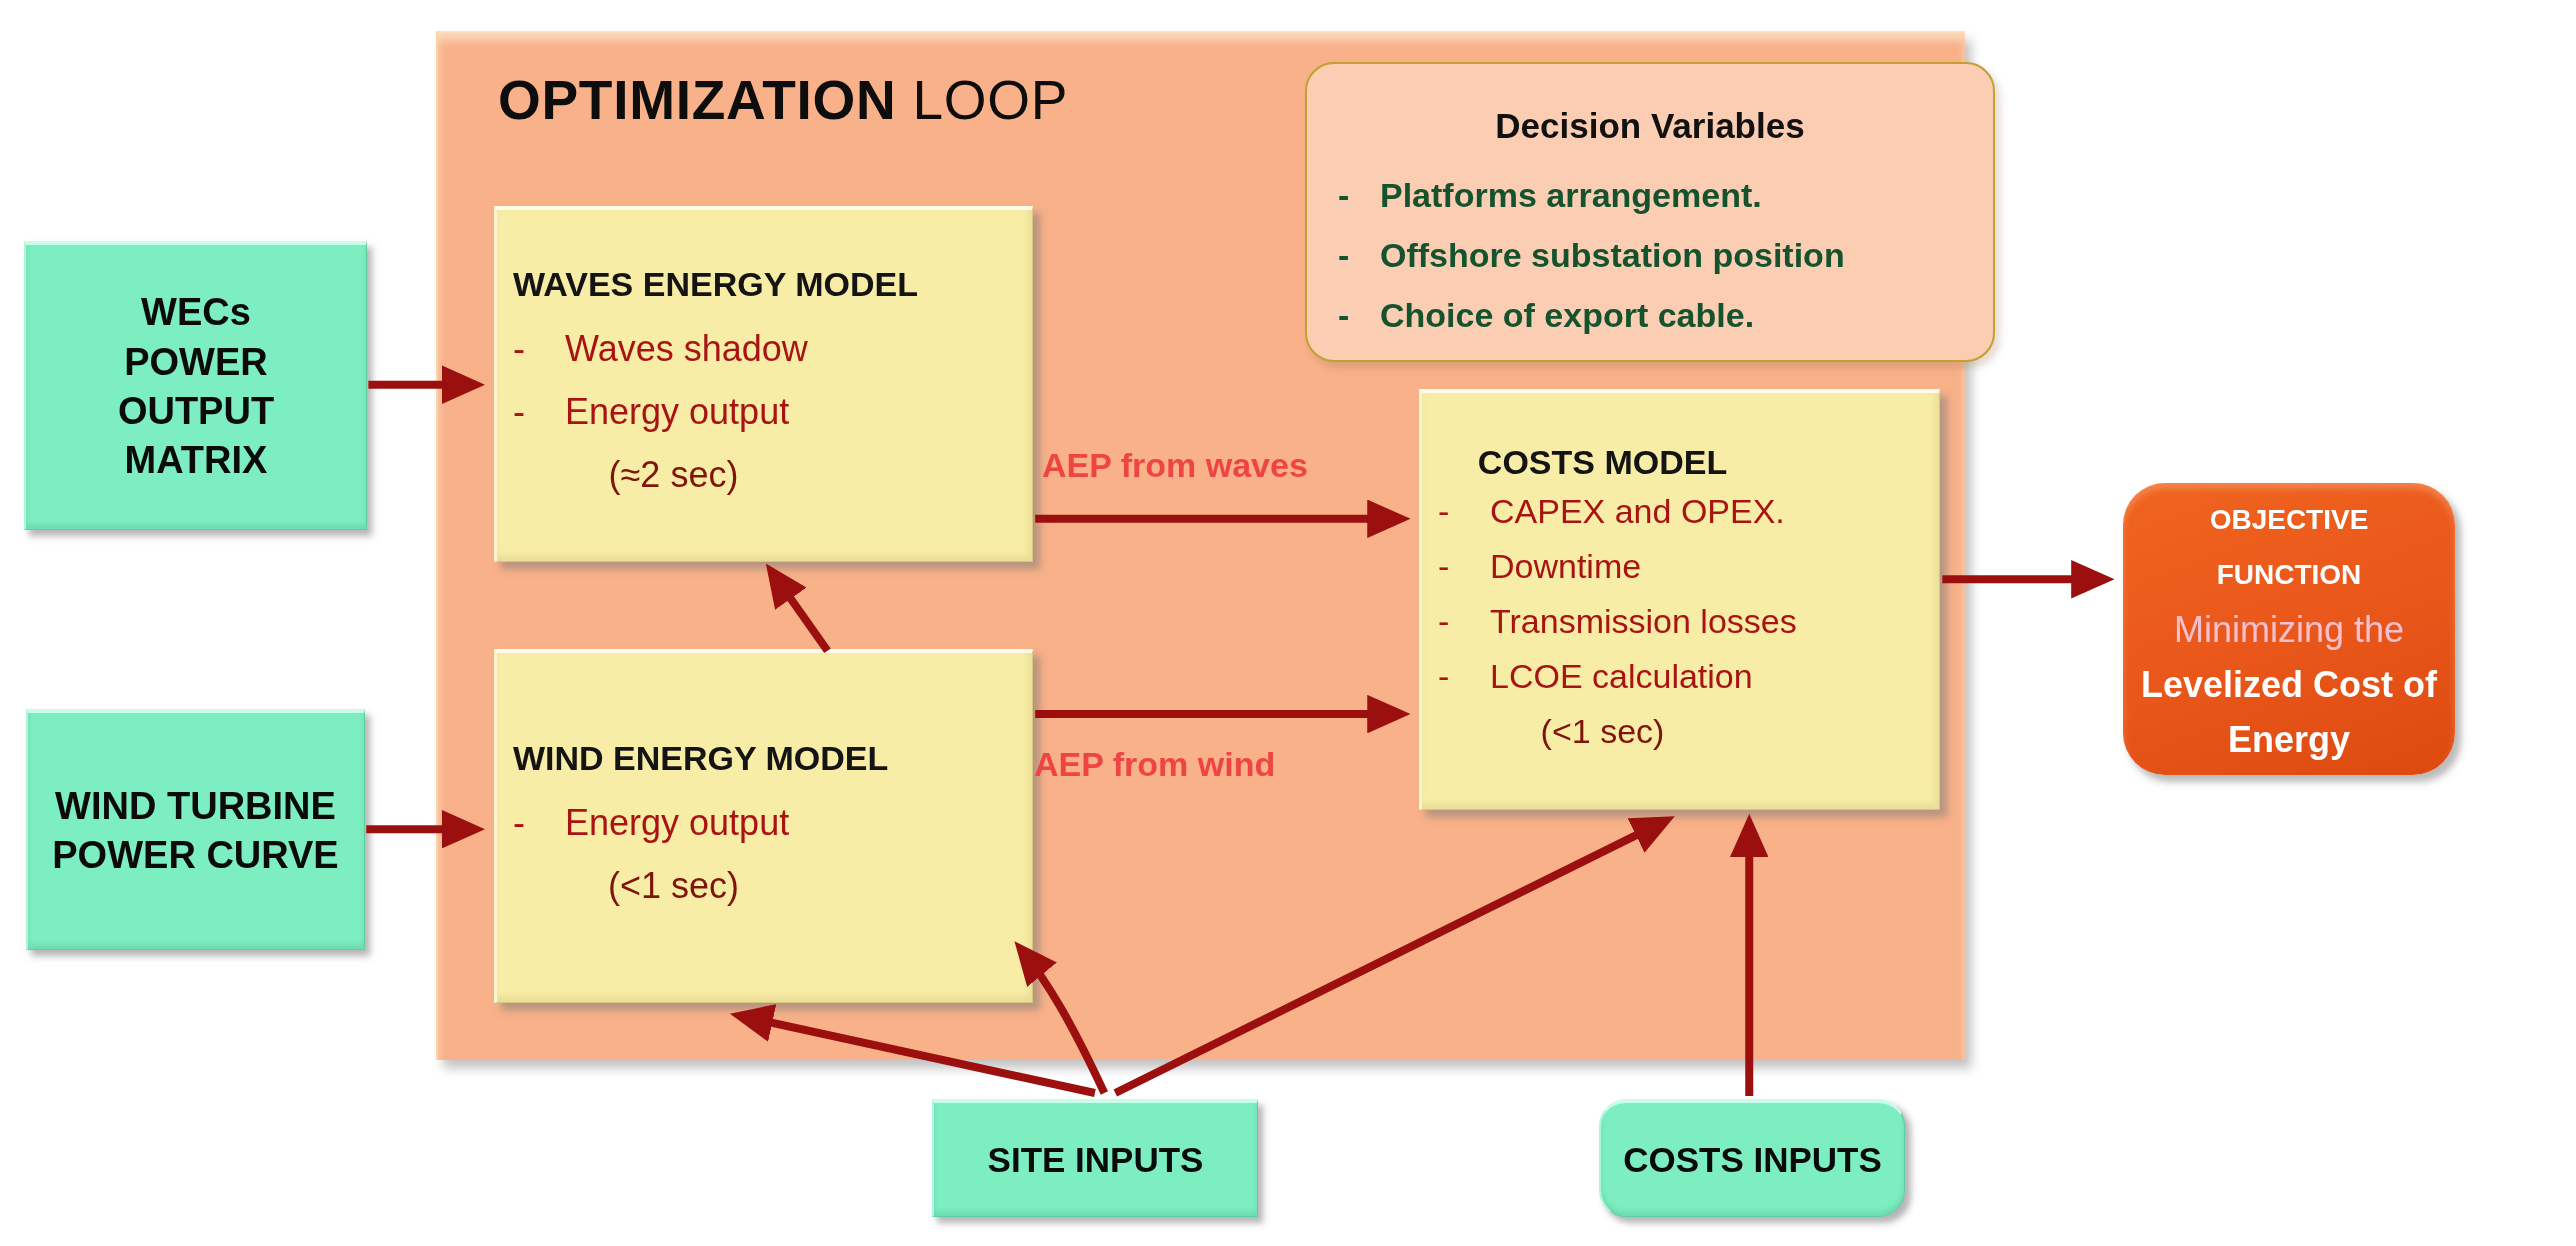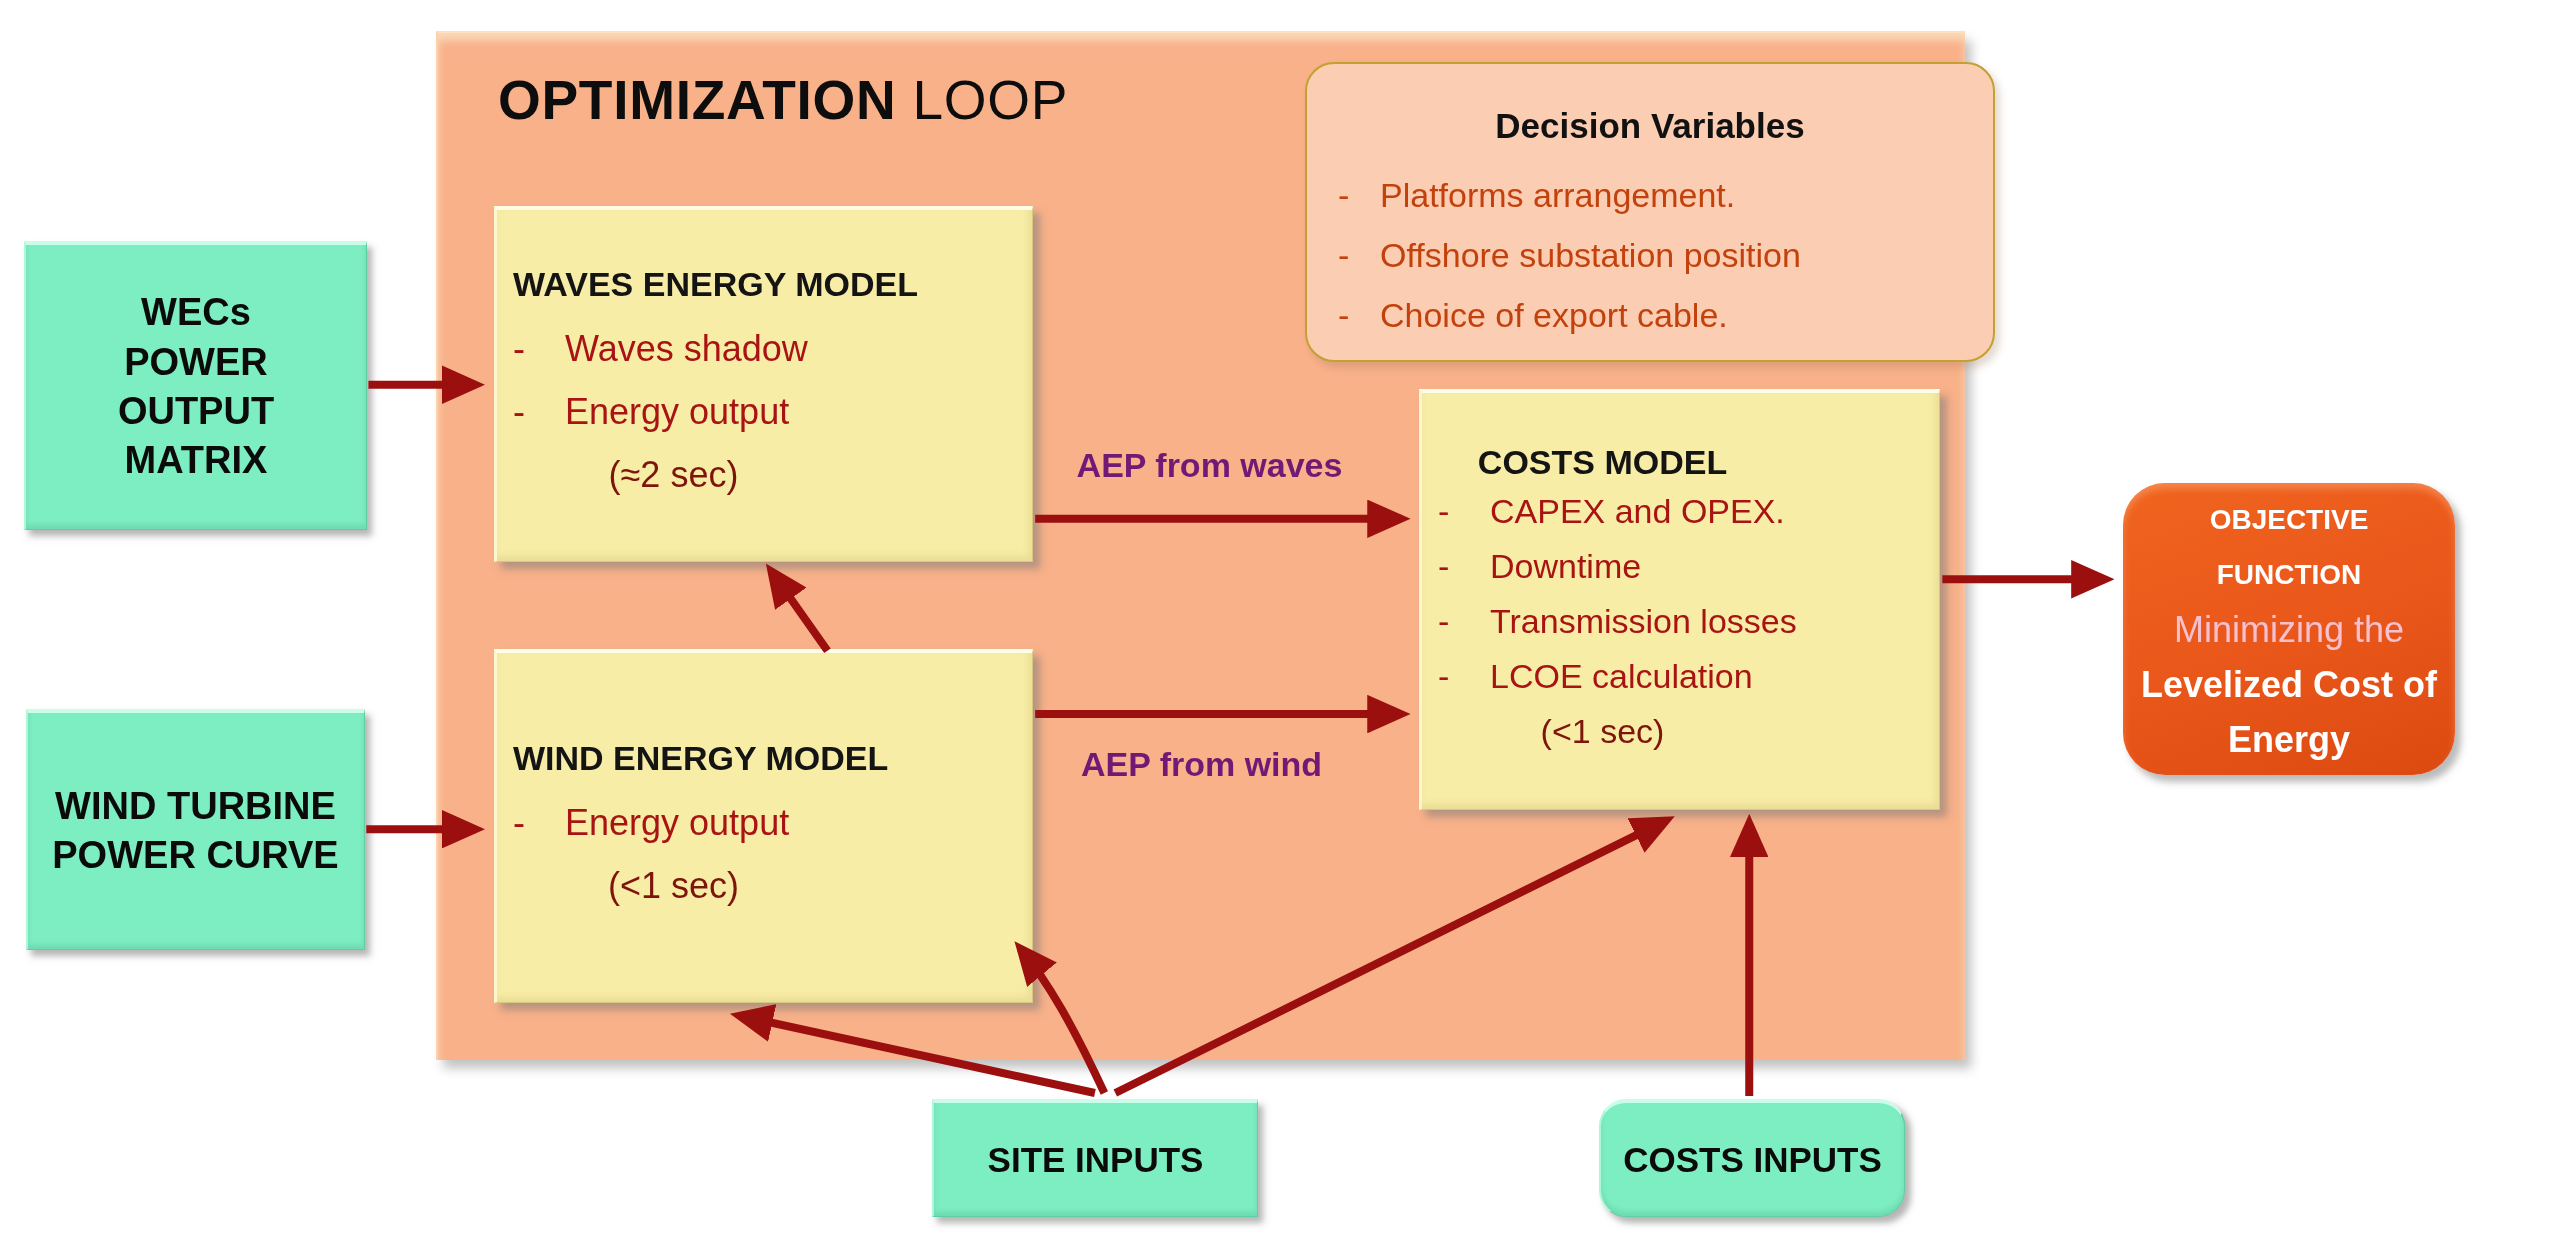--- a/index.html
+++ b/index.html
@@ -34,21 +34,21 @@
     border:2.2px solid #C2A132;border-radius:29px;
     box-shadow:4.4px 5.8px 7.3px rgba(150,110,80,.25);
   }
   .decision-title{
     margin-top:42px;text-align:center;
     font-size:35px;font-weight:700;color:#111;
   }
   .decision-items{margin:19px 0 0 0;padding:0 0 0 31px;list-style:none;}
   .decision-items li{
     display:flex;align-items:baseline;
-    font-size:34px;color:#c2410c;line-height:60px;white-space:nowrap;
+    font-size:34px;color:#14532d;line-height:60px;white-space:nowrap;font-weight:bold;
   }
   .decision-items li::before{content:"-";width:42px;flex:0 0 42px;}
 
   
   .green-box{
     position:absolute;box-sizing:border-box;
     background:#7DEEC1;
     border:1.5px solid #5ECFA0;
     border-top:4.4px solid #C9FCE9;
     border-left:2.9px solid #AFF7DC;
@@ -113,22 +113,22 @@
     display:flex;flex-direction:column;align-items:center;justify-content:center;
     text-align:center;
   }
   .obj-title{width:241px;font-size:28px;font-weight:700;color:#fff;line-height:55px;}
   .obj-light{font-size:36px;font-weight:400;color:#F6C0CE;line-height:55px;white-space:nowrap;}
   .obj-bold{width:306px;font-size:36px;font-weight:700;color:#fff;line-height:55px;}
 
   
   .overlay{position:absolute;left:0;top:0;pointer-events:none;}
   .aep-label{
-    position:absolute;text-align:center;
-    font-size:34px;font-weight:700;color:#701a75;white-space:nowrap;
+    position:absolute;
+    font-size:34px;font-weight:700;color:#ef4444;white-space:nowrap;
   }
   .lbl-waves{left:1042px;top:446px;width:335px;}
   .lbl-wind{left:1034px;top:745px;width:335px;}
 </style>
 </head>
 <body>
 
 <div id="canvas">
 
   <div class="loop-panel">

